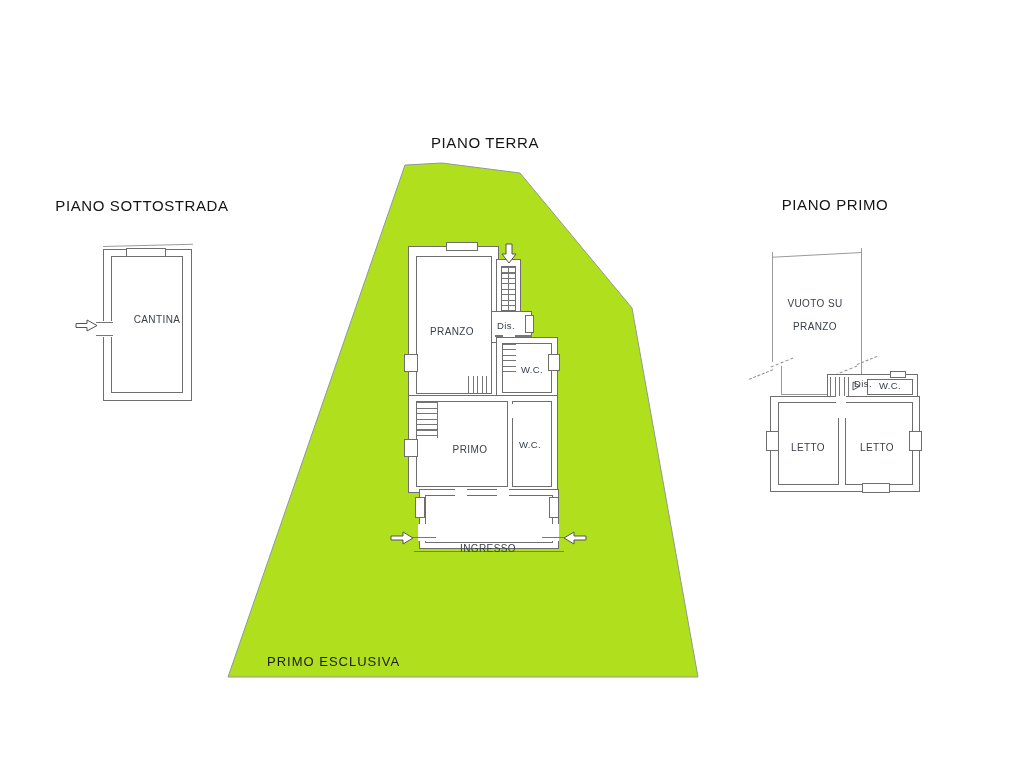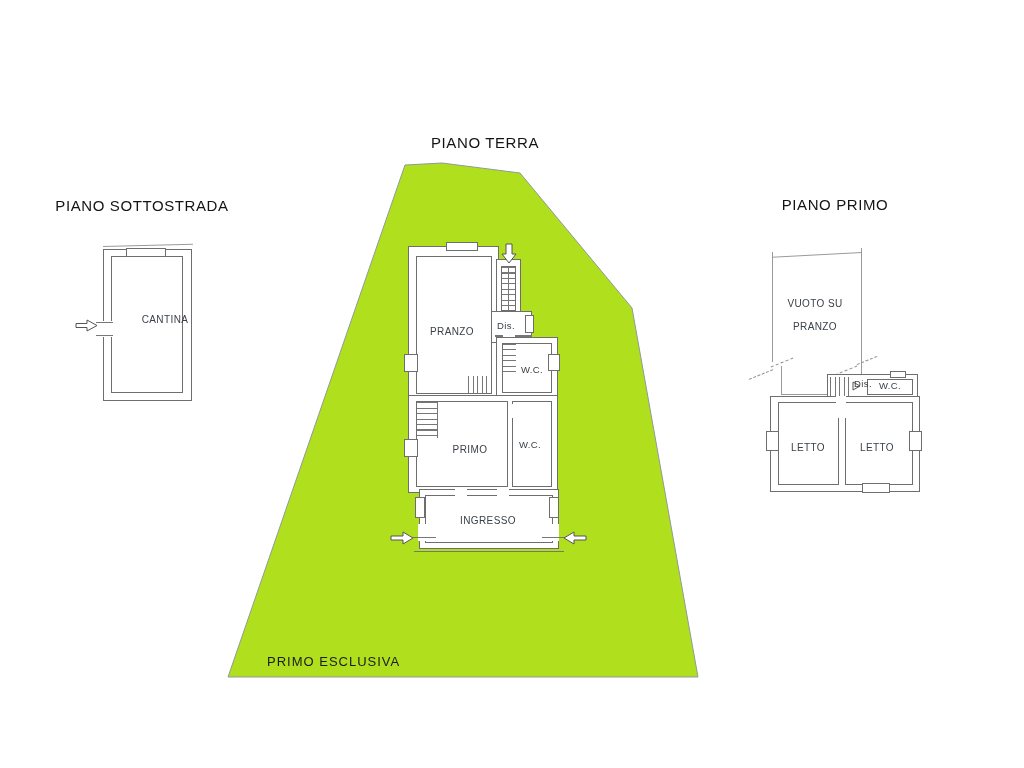--- a/index.html
+++ b/index.html
@@ -36,21 +36,21 @@
   <div class="title" style="left:735px;top:196px;width:200px;">PIANO PRIMO</div>
 
   <div>
     <div class="thin" style="left:103px;top:246px;width:90px;height:1px;transform:rotate(-1.5deg);transform-origin:left center;"></div>
     <div class="wall" style="left:103px;top:249px;width:89px;height:152px;"></div>
     <div class="room" style="left:111px;top:256px;width:72px;height:137px;"></div>
     <div class="win" style="left:126px;top:248px;width:40px;height:9px;"></div>
     <div class="gap" style="left:100px;top:321px;width:13px;height:16px;"></div>
     <div class="hline" style="left:96px;top:322px;width:17px;"></div>
     <div class="hline" style="left:96px;top:335px;width:17px;"></div>
-    <div class="lbl" style="left:125px;top:314px;width:80px;">CANTINA</div>
+    <div class="lbl" style="left:117px;top:314px;width:80px;">CANTINA</div>
     <svg class="abs" style="left:75px;top:319px;" width="23" height="13">
       <polygon points="1,4.5 12,4.5 12,1 22,6.5 12,12 12,8.5 1,8.5" fill="#fff" stroke="#555" stroke-width="1"></polygon>
     </svg>
   </div>
 
   <div>
 
     <div class="wall" style="left:408px;top:246px;width:91px;height:153px;"></div>
     <div class="wall" style="left:496px;top:259px;width:25px;height:56px;"></div>
     <div class="wall" style="left:490px;top:311px;width:42px;height:32px;"></div>
@@ -90,21 +90,21 @@
     <div class="win" style="left:548px;top:354px;width:12px;height:17px;"></div>
     <div class="win" style="left:525px;top:315px;width:9px;height:18px;"></div>
     <div class="win" style="left:415px;top:497px;width:10px;height:21px;"></div>
     <div class="win" style="left:549px;top:497px;width:10px;height:21px;"></div>
 
     <div class="lbl" style="left:412px;top:326px;width:80px;">PRANZO</div>
     <div class="lbl sm" style="left:488px;top:320px;width:36px;">Dis.</div>
     <div class="lbl sm" style="left:512px;top:364px;width:40px;">W.C.</div>
     <div class="lbl" style="left:430px;top:444px;width:80px;">PRIMO</div>
     <div class="lbl sm" style="left:510px;top:439px;width:40px;">W.C.</div>
-    <div class="lbl" style="left:448px;top:515px;width:80px;">INGRESSO</div>
+    <div class="lbl" style="left:448px;top:543px;width:80px;">INGRESSO</div>
 
     <svg class="abs" style="left:501px;top:243px;" width="16" height="21">
       <polygon points="5,1 11,1 11,11 15,11 8,20 1,11 5,11" fill="#fff" stroke="#555" stroke-width="1"></polygon>
     </svg>
     <svg class="abs" style="left:390px;top:531px;" width="24" height="14">
       <polygon points="1,5 13,5 13,1 23,7 13,13 13,9 1,9" fill="#fff" stroke="#555" stroke-width="1"></polygon>
     </svg>
     <svg class="abs" style="left:563px;top:531px;" width="24" height="14">
       <polygon points="23,5 11,5 11,1 1,7 11,13 11,9 23,9" fill="#fff" stroke="#555" stroke-width="1"></polygon>
     </svg>

